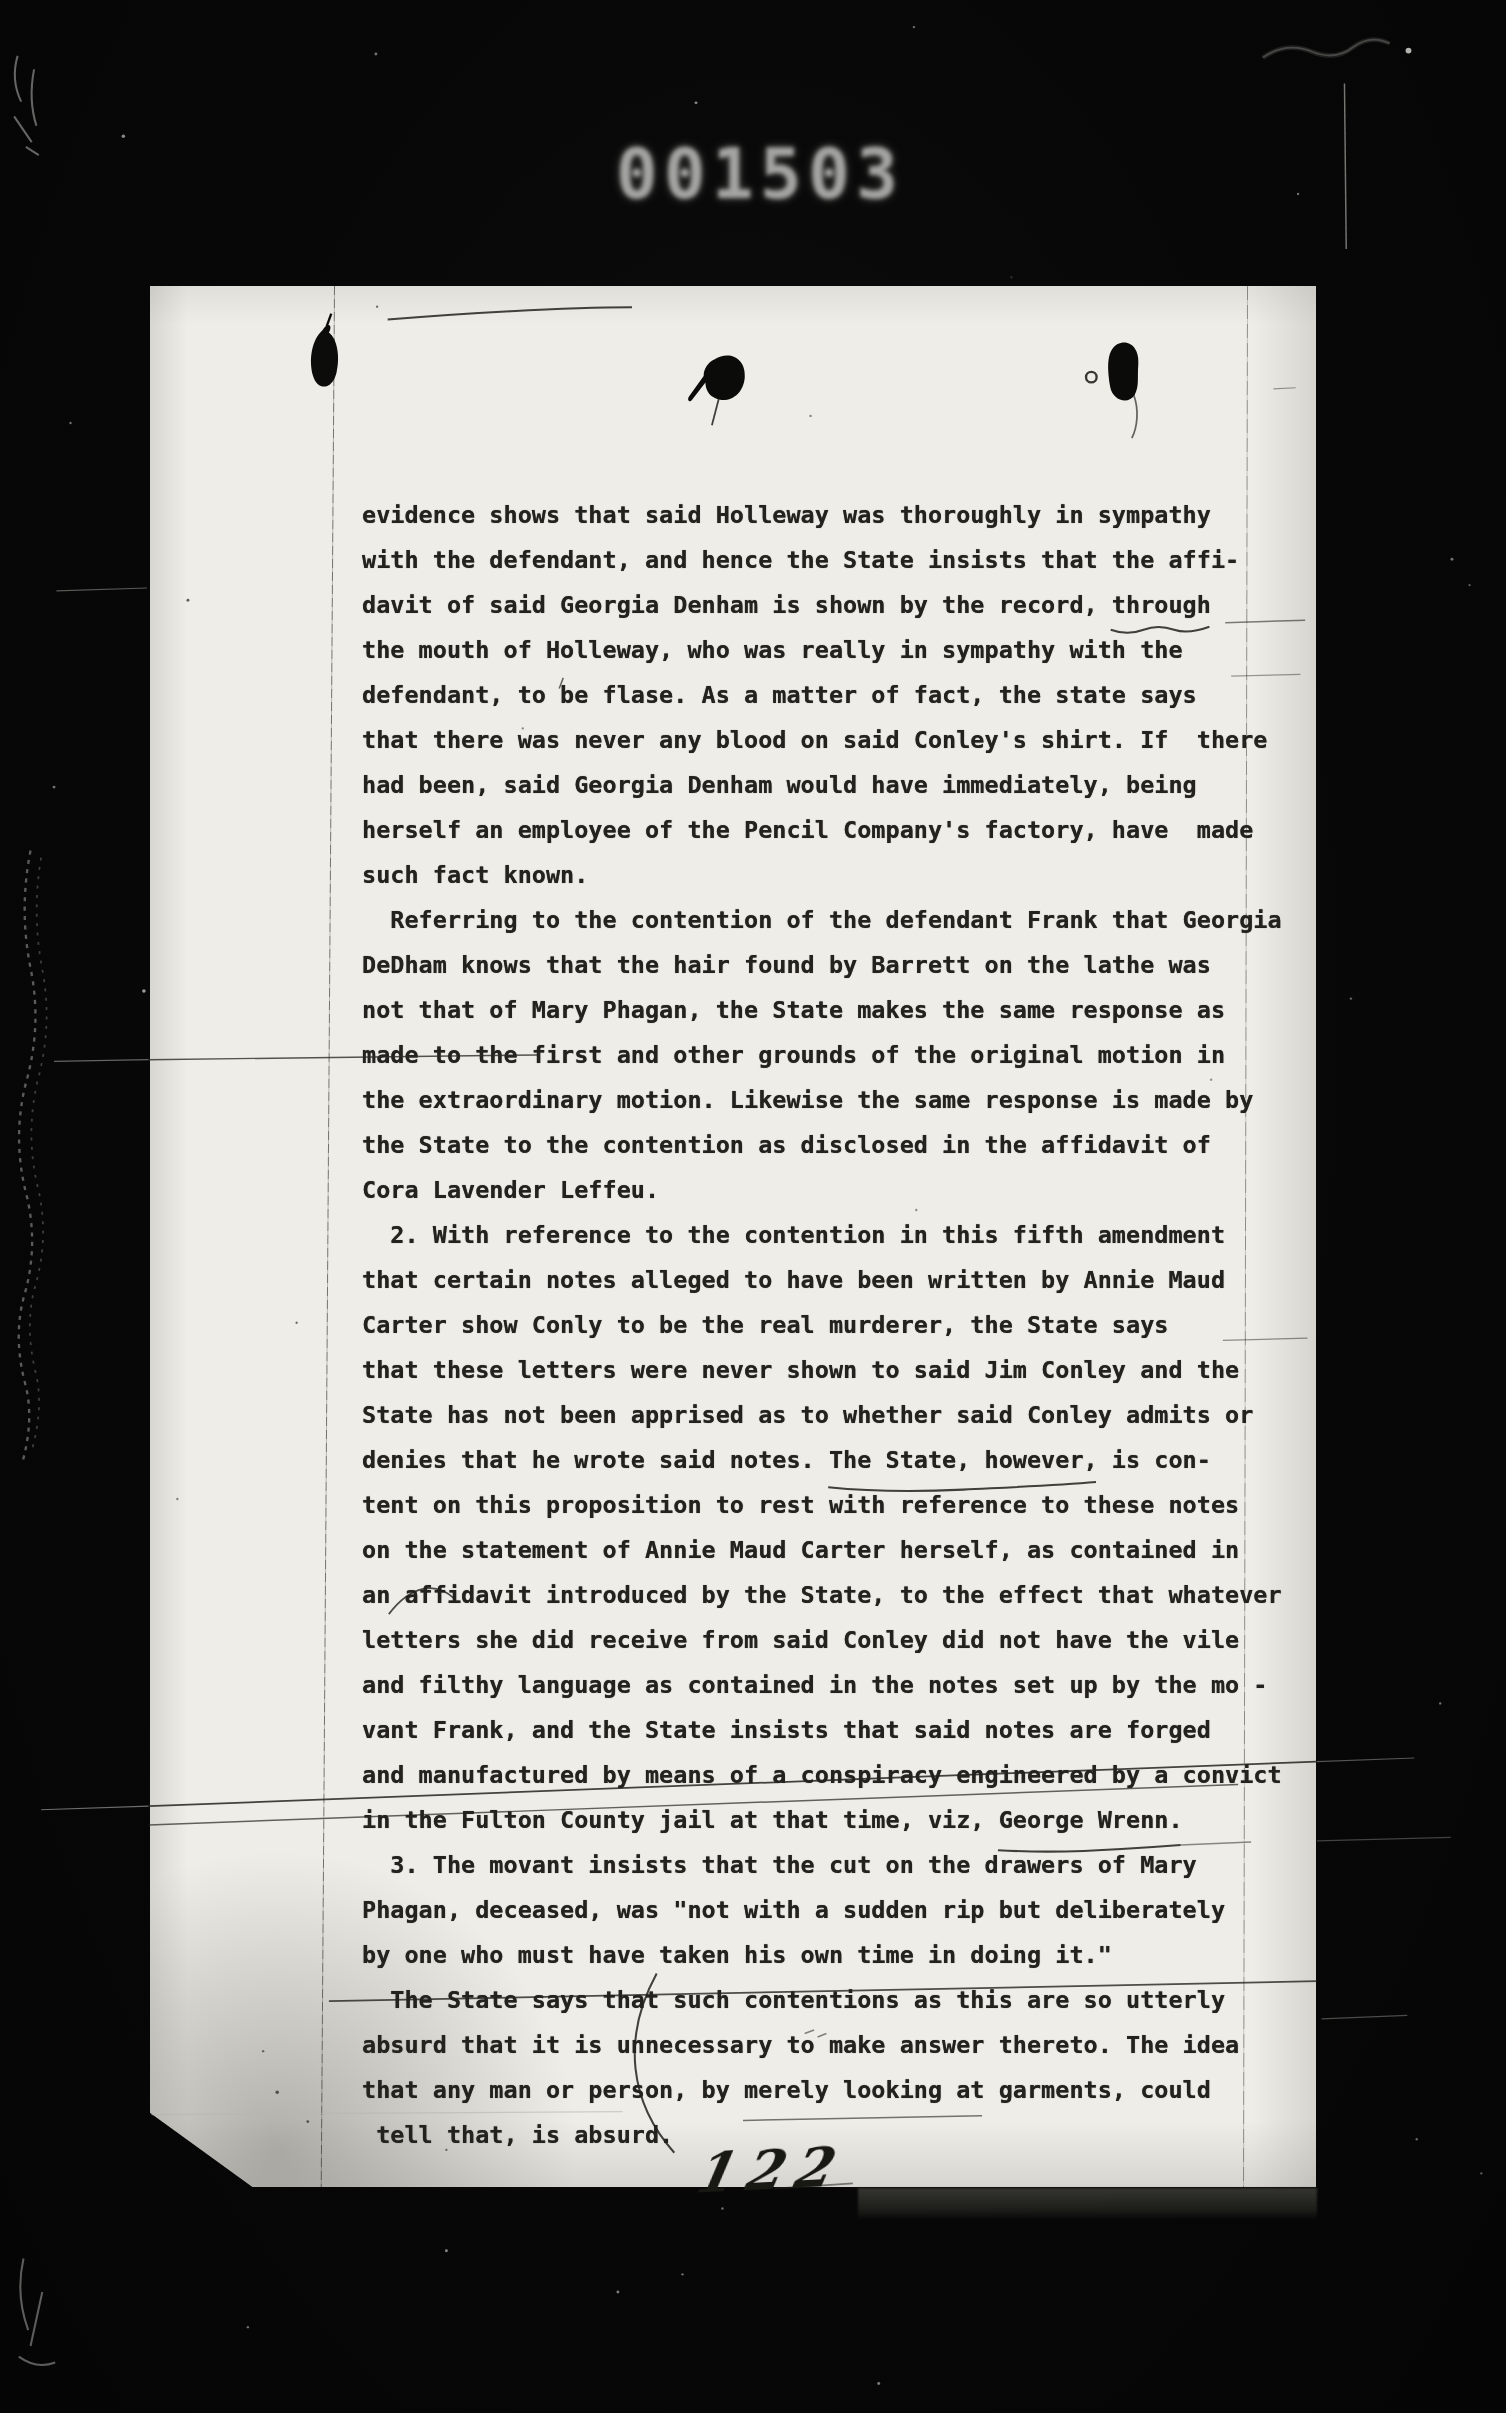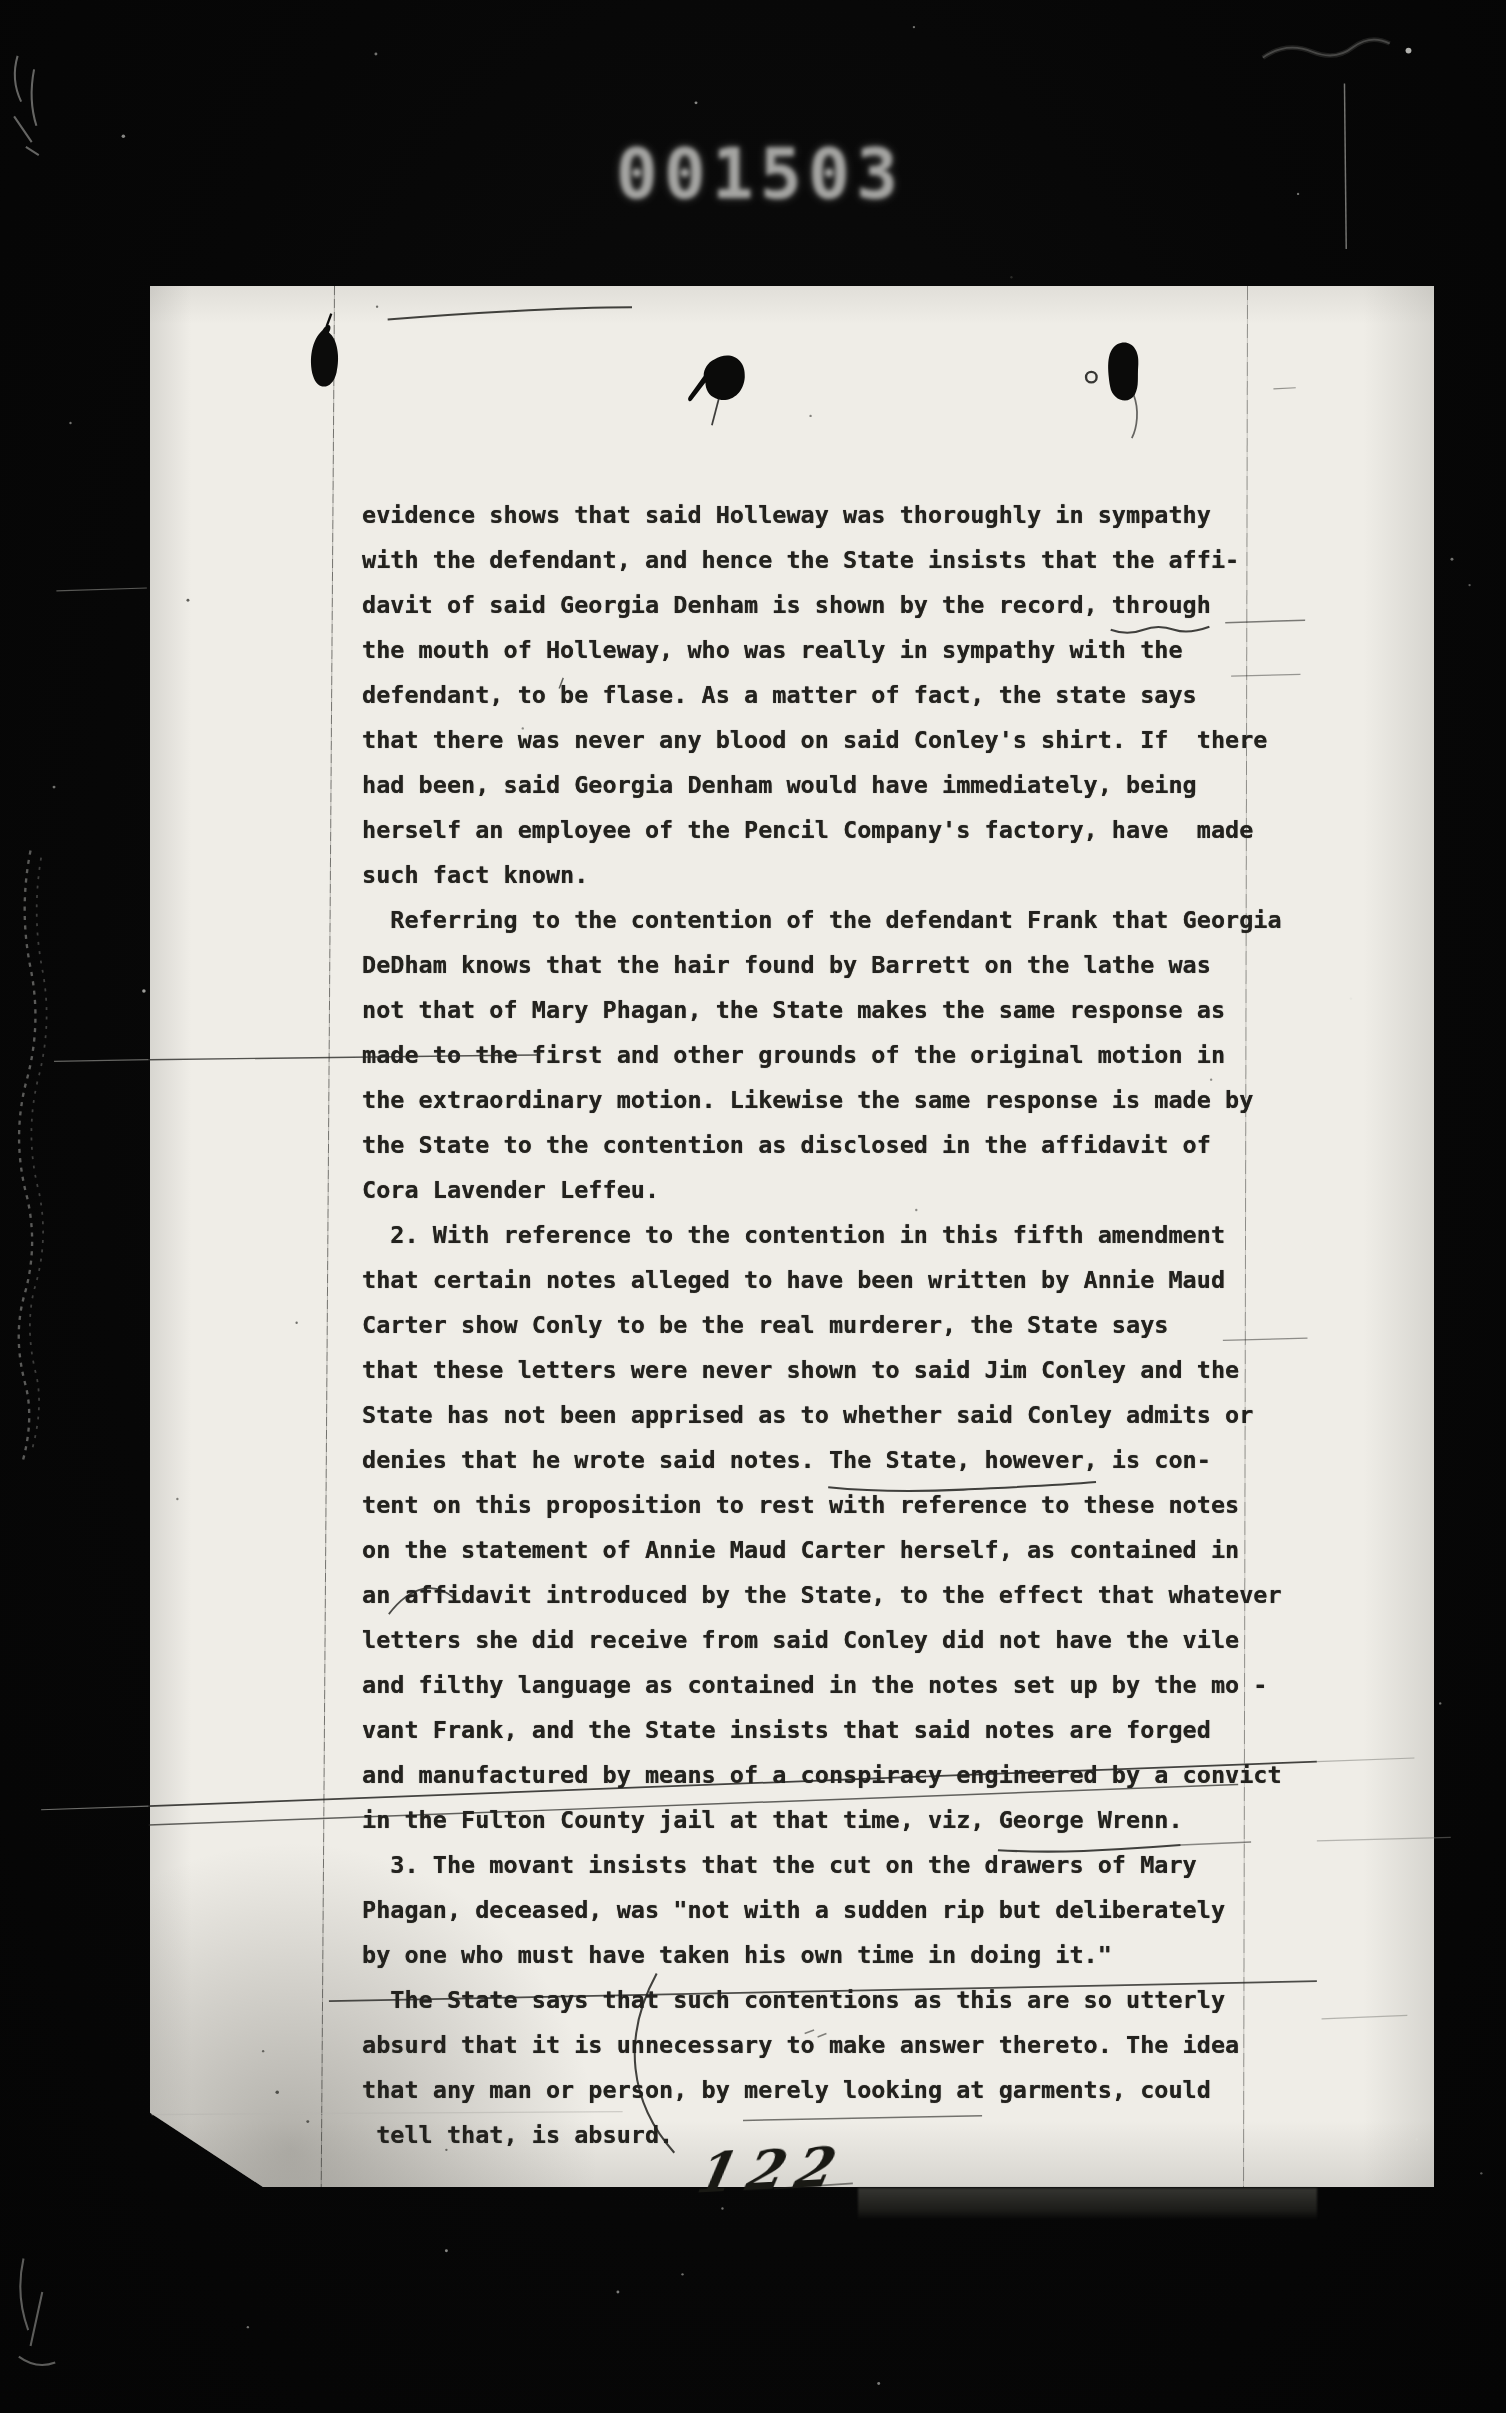--- a/index.html
+++ b/index.html
@@ -1,20 +1,20 @@
 <!DOCTYPE html>
 <html style="font-size:9.4px"><head>
 <meta charset="utf-8">
 <style>
   html,body{margin:0;padding:0;background:#000;}
   .screen{position:relative;width:1506px;height:2413px;overflow:hidden;
           background:radial-gradient(ellipse at 50% 42%, #0d0d0d 0%, #070707 62%, #050505 100%);
           font-family:"DejaVu Sans Mono", monospace;}
   
-  .page{position:absolute;left:150px;top:286px;width:1284px;height:1901px;
+  .page{position:absolute;left:150px;top:286px;width:1166px;height:1901px;
         background:
           radial-gradient(circle at 11% 98%, rgba(108,106,100,.48), transparent 14%),
           linear-gradient(90deg, rgba(95,95,92,.16), transparent 3.2%),
           linear-gradient(270deg, rgba(125,125,120,.22), transparent 5.5%),
           linear-gradient(0deg, rgba(105,103,98,.18), transparent 3.5%),
           linear-gradient(180deg, rgba(120,118,112,.12), transparent 2%),
           #efede7;
         clip-path:polygon(0 0, 100% 0, 100% 100%, 8.8% 100%, 0 96.1%);}
   .rule-v{position:absolute;top:0;height:100%;width:1.2px;transform-origin:top center;}
   .rule-left{left:184px;transform:rotate(.4deg);

